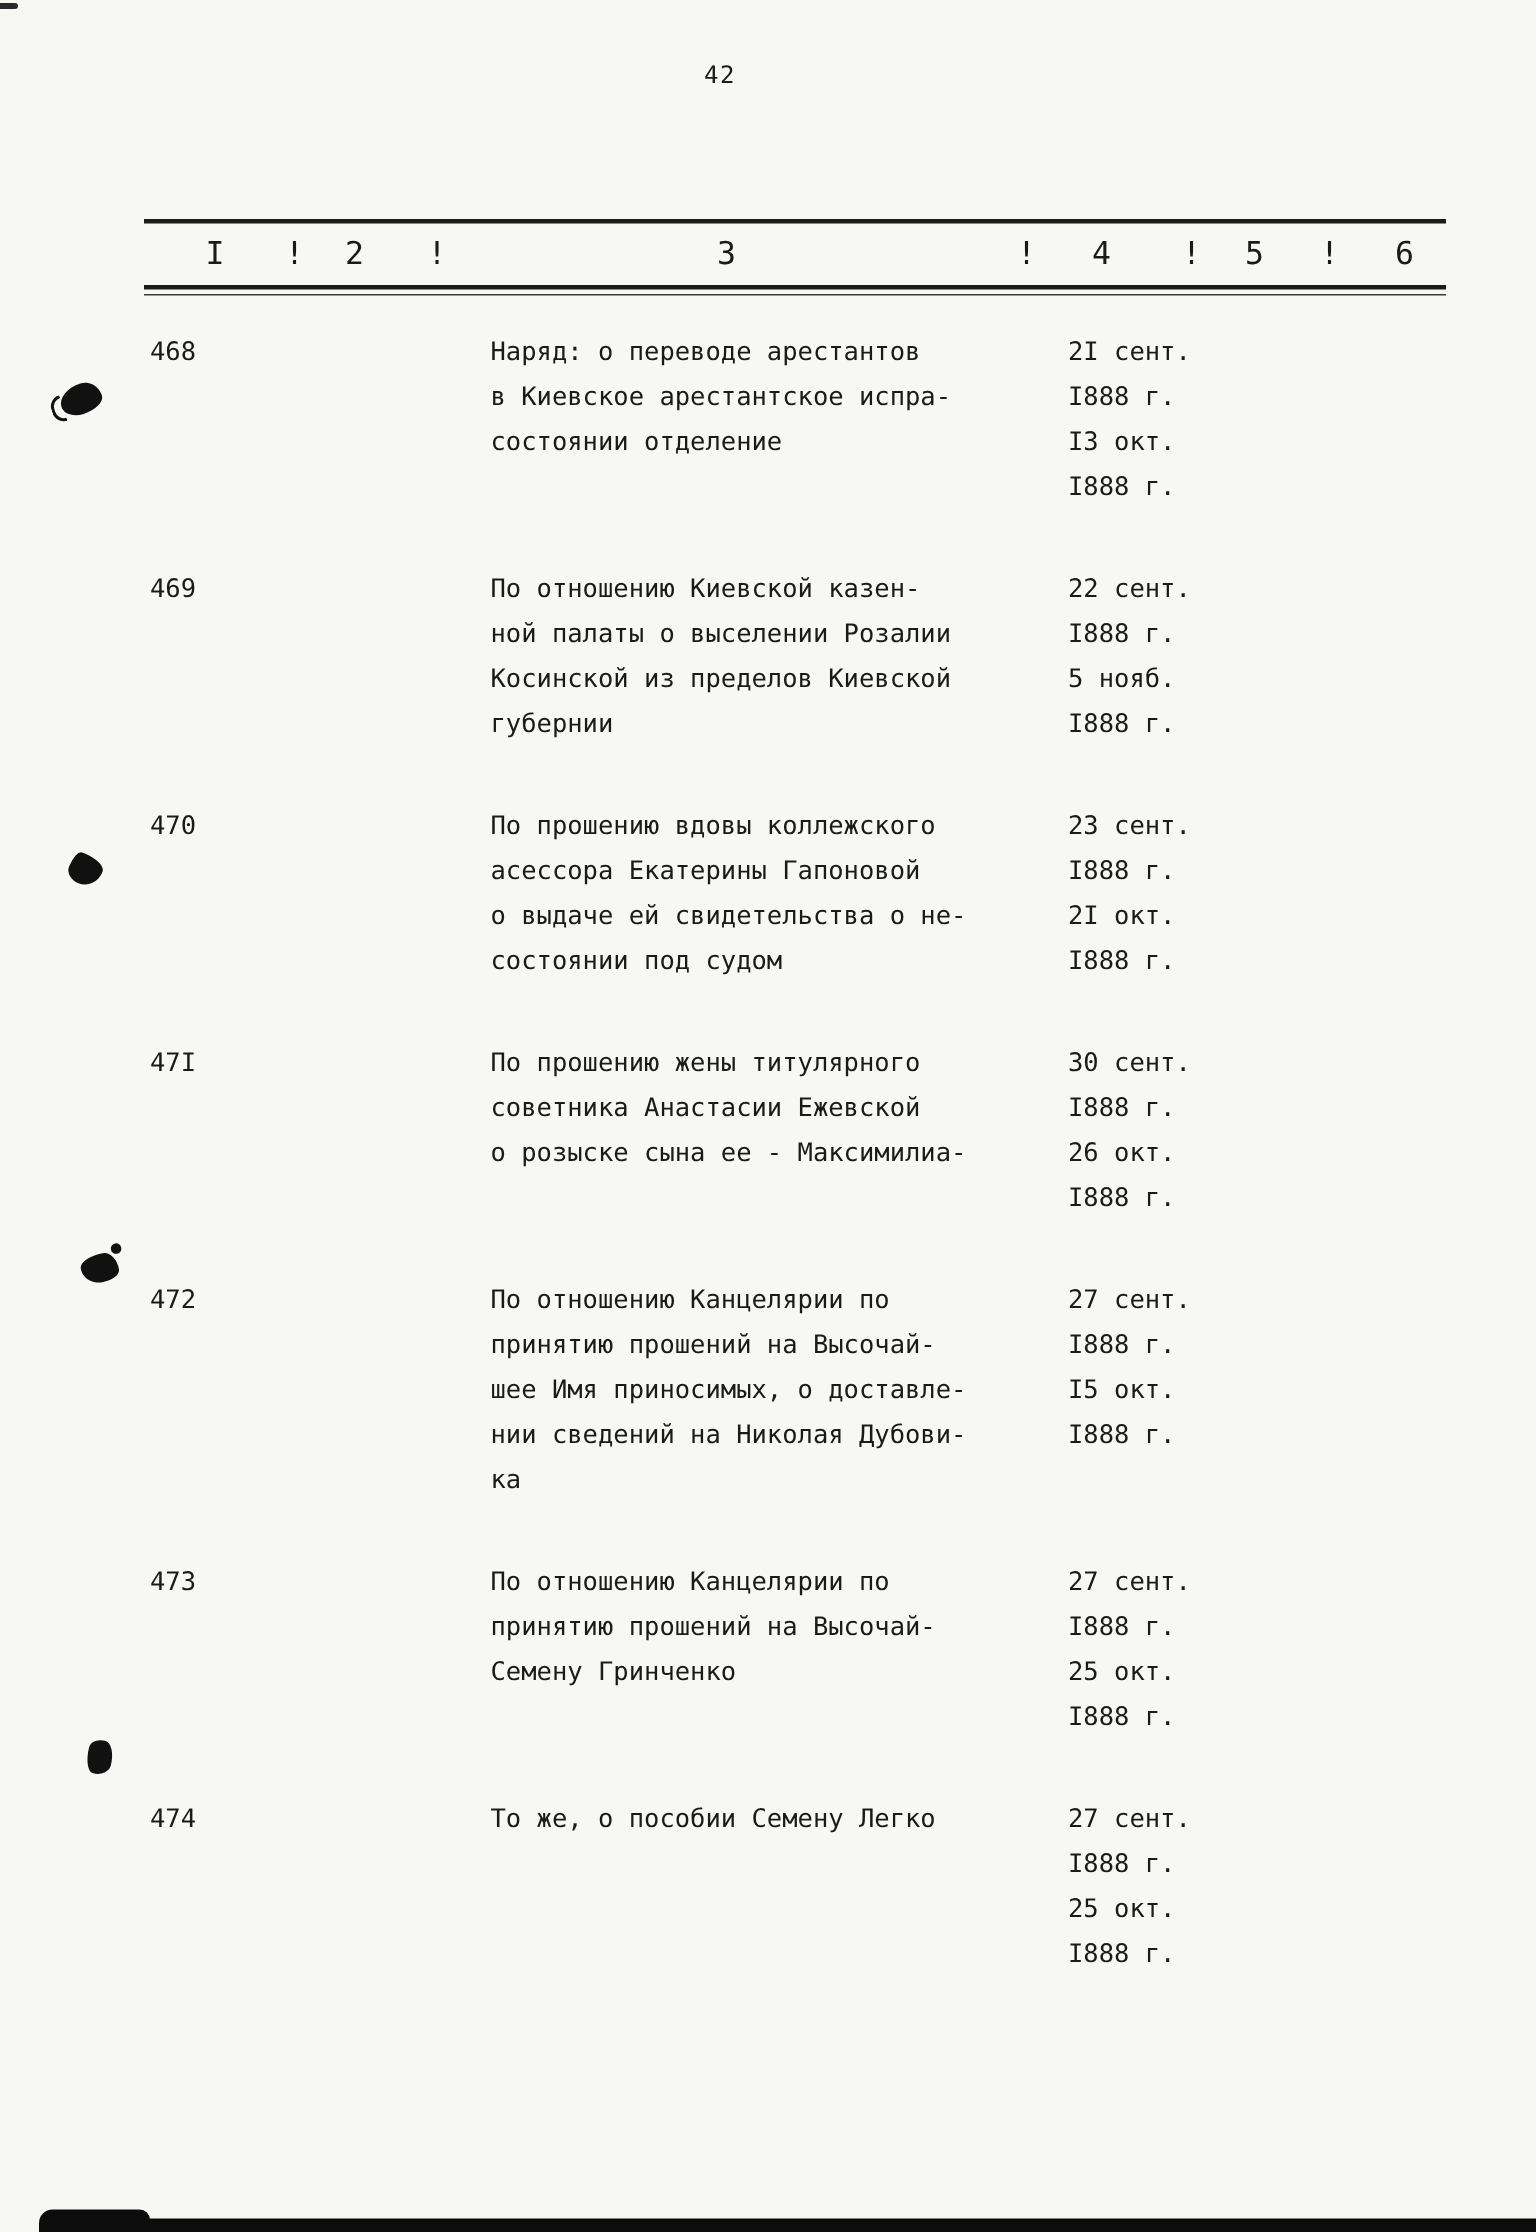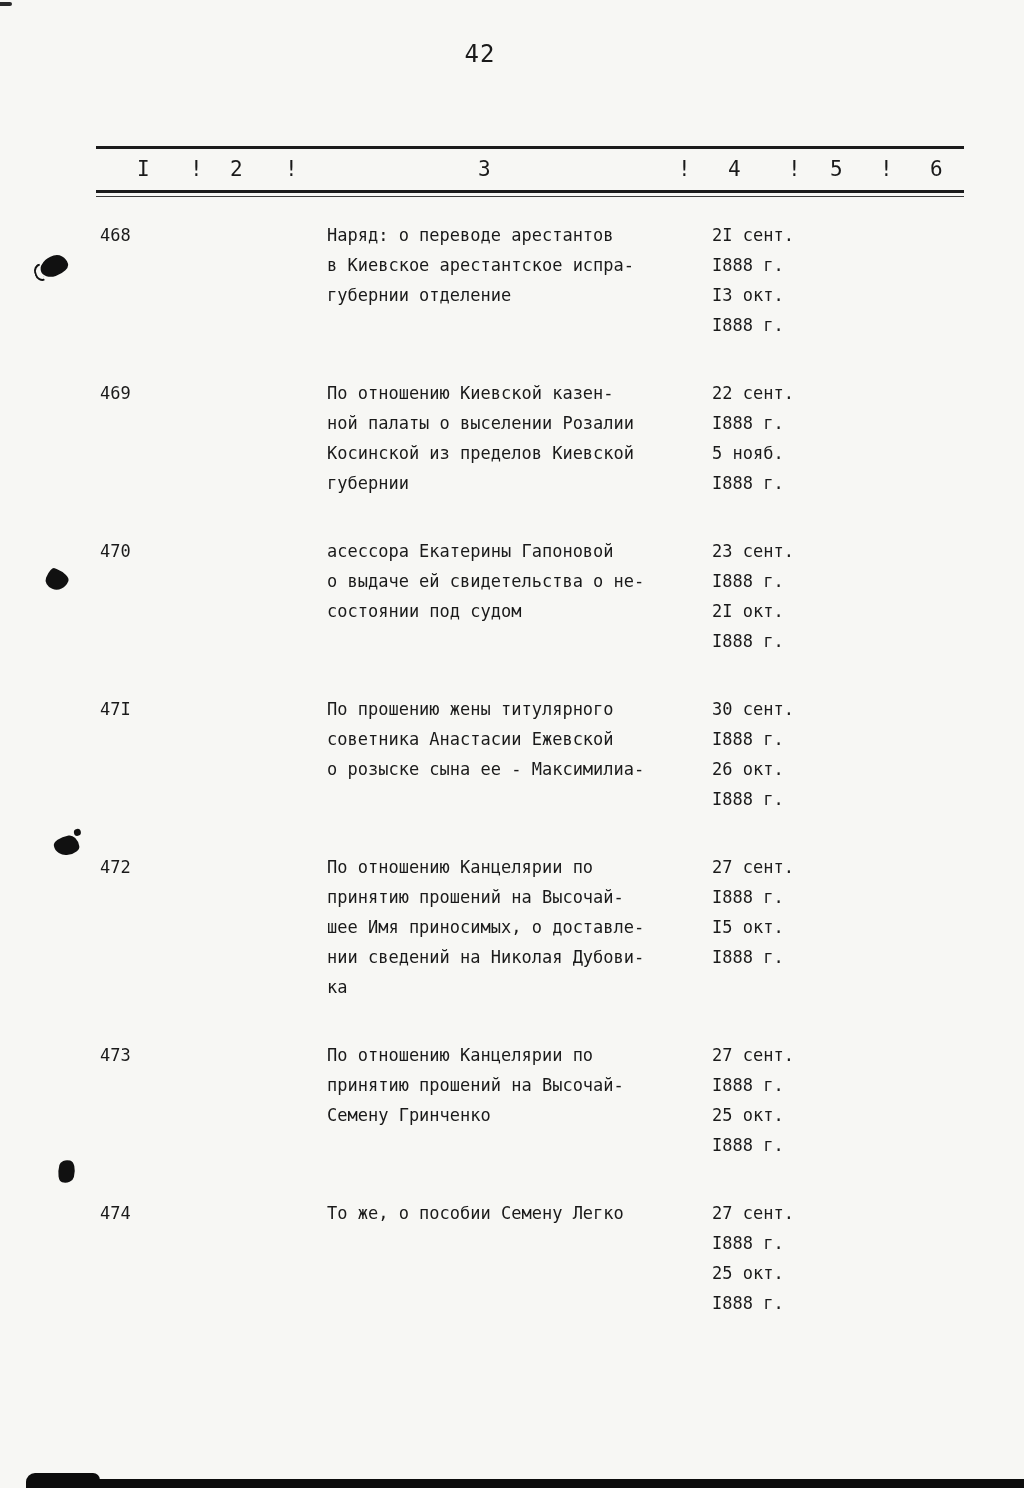--- a/index.html
+++ b/index.html
@@ -19,21 +19,21 @@
 
   
   .page-number {
     position: absolute;
     top: 40px;
     left: 0;
     width: 100%;
     padding-right: 64px;
     box-sizing: border-box;
     text-align: center;
-    font-size: 24px;
+    font-size: 16px;
     letter-spacing: 1px;
   }
 
   
   .table-header {
     position: absolute;
     top: 146px;
     left: 96px;
     width: 868px;
     height: 56px;
@@ -157,21 +157,21 @@
     <div class="rule rule-bottom"></div>
     <div class="rule rule-bottom-thin"></div>
   </div>
 
   <div class="entries">
     <div class="entry">
       <div class="col-id">468</div>
       <div class="col-desc">
           <div class="line">Наряд: о переводе арестантов</div>
           <div class="line">в Киевское арестантское испра-</div>
-          <div class="line">губернии отделение</div>
+          <div class="line">состоянии отделение</div>
         </div>
       <div class="col-dates">
           <div class="line">2I сент.</div>
           <div class="line">I888 г.</div>
           <div class="line">I3 окт.</div>
           <div class="line">I888 г.</div>
         </div>
     </div>
 
     <div class="entry">
@@ -186,20 +186,21 @@
           <div class="line">22 сент.</div>
           <div class="line">I888 г.</div>
           <div class="line">5 нояб.</div>
           <div class="line">I888 г.</div>
         </div>
     </div>
 
     <div class="entry">
       <div class="col-id">470</div>
       <div class="col-desc">
+          <div class="line">По прошению вдовы коллежского</div>
           <div class="line">асессора Екатерины Гапоновой</div>
           <div class="line">о выдаче ей свидетельства о не-</div>
           <div class="line">состоянии под судом</div>
         </div>
       <div class="col-dates">
           <div class="line">23 сент.</div>
           <div class="line">I888 г.</div>
           <div class="line">2I окт.</div>
           <div class="line">I888 г.</div>
         </div>

